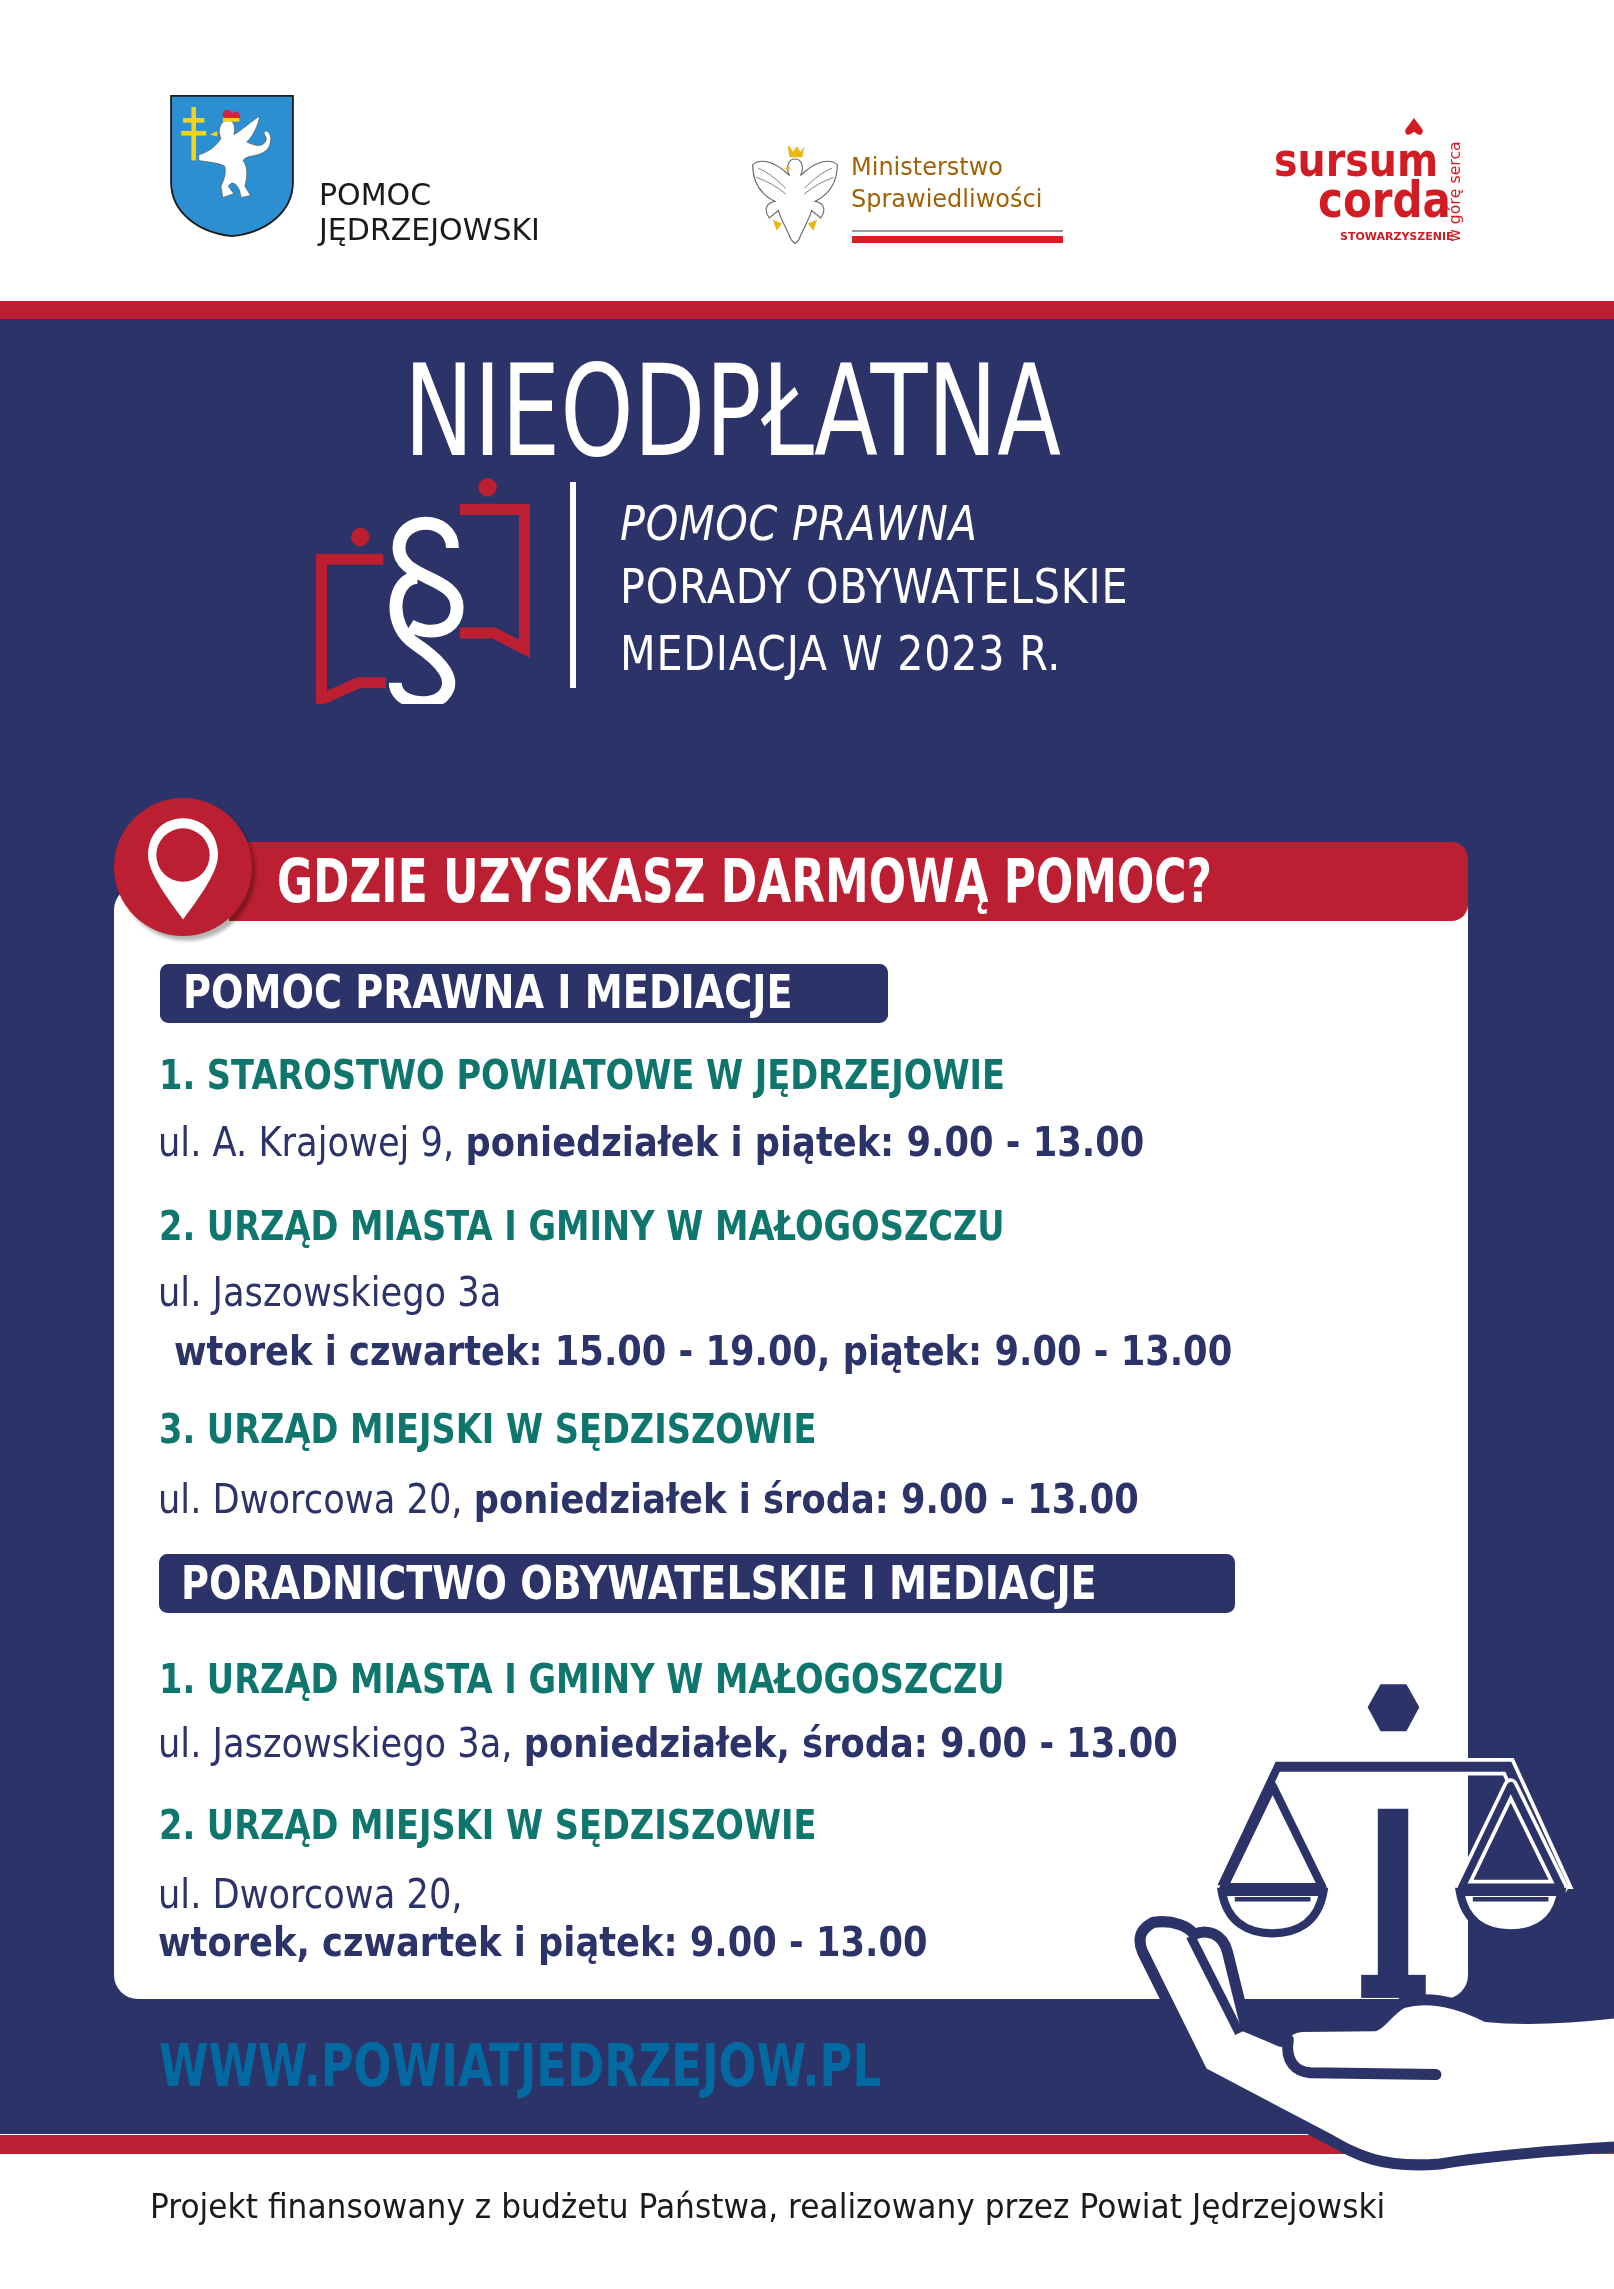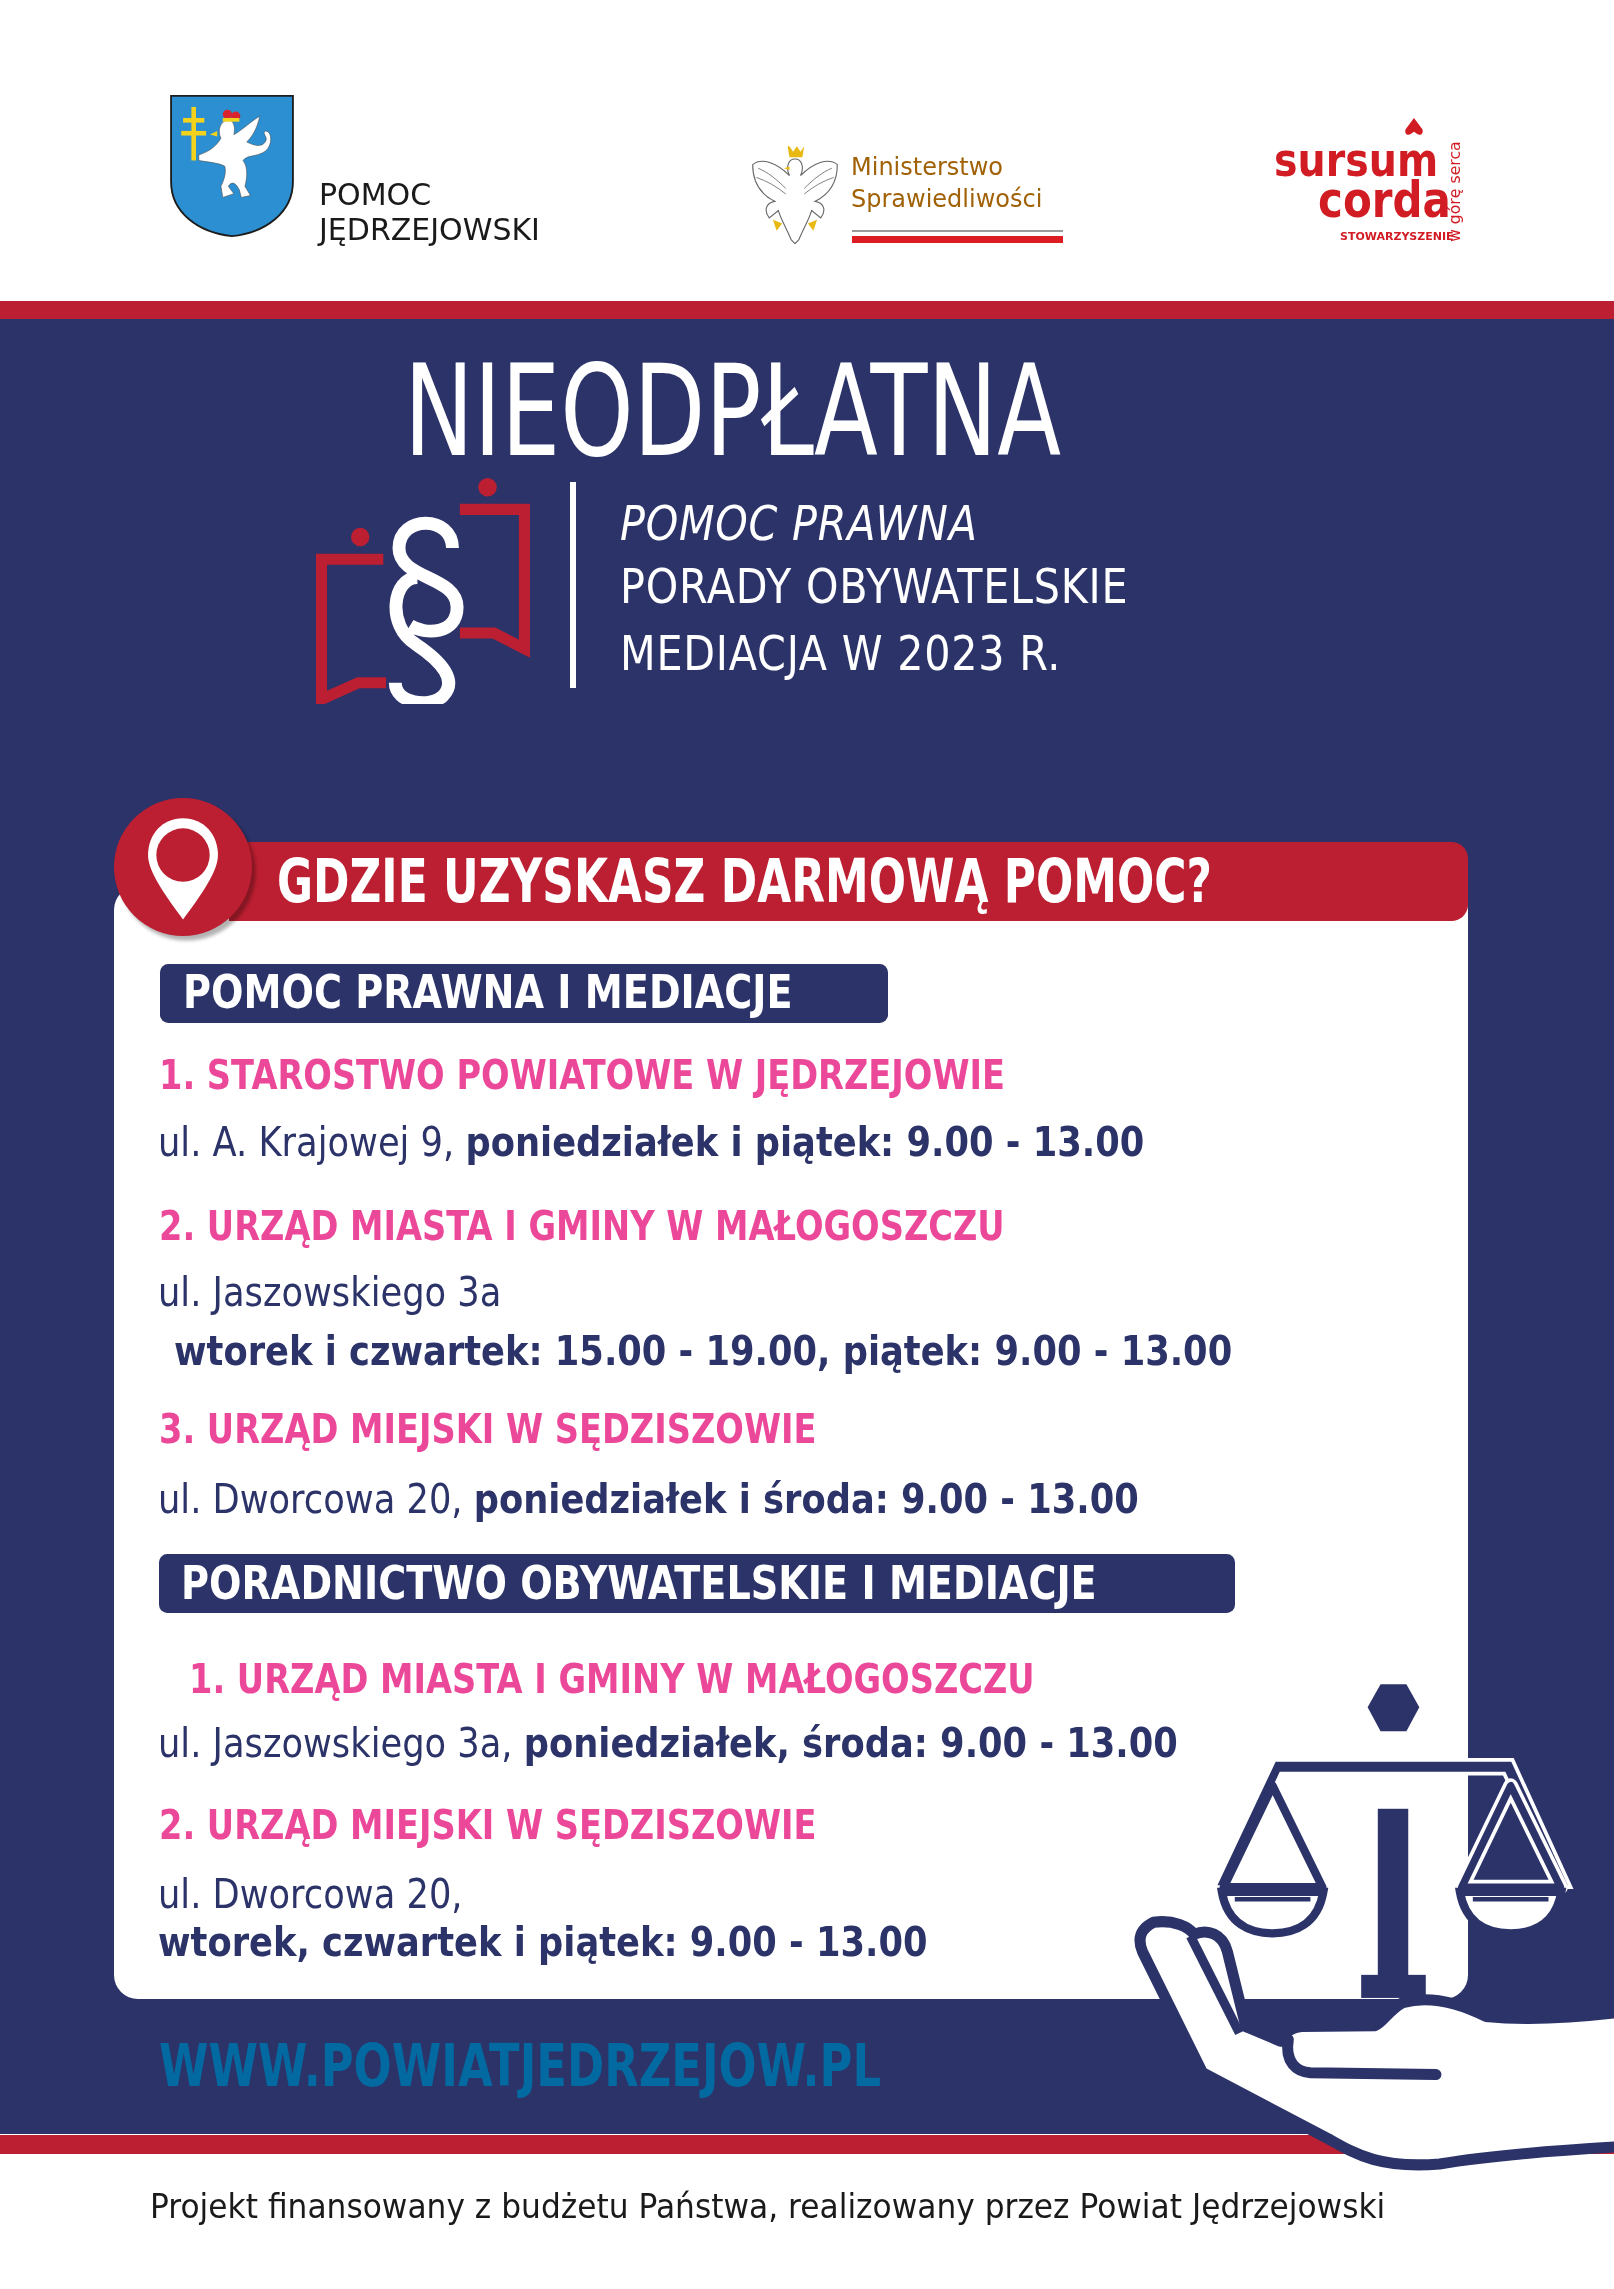--- a/index.html
+++ b/index.html
@@ -29,21 +29,21 @@
 
   
   #card { left:114px; top:886px; width:1354px; height:1113px; background:#ffffff; border-radius:24px; }
   #banner { left:229px; top:842px; width:1239px; height:79px; background:#bc1f31; border-radius:0 16.6px 16.6px 0; }
   #banner-text { left:277px; top:850px; color:#fff; font-family:"DejaVu Sans", sans-serif; font-weight:bold; font-size:61px; line-height:1; }
   #pin-circle { left:114px; top:798px; width:138px; height:138px; border-radius:50%; background:#bc1f31; box-shadow:3.7px 4.6px 3.7px rgba(0,0,0,0.3); }
 
   .subhead { background:#2b3369; border-radius:8.3px; height:59px; }
   .subhead-text { color:#fff; font-family:"DejaVu Sans", sans-serif; font-weight:bold; font-size:46px; line-height:1; }
 
-  .place { left:159px; color:#ec4899; font-family:"DejaVu Sans", sans-serif; font-weight:bold; font-size:41px; line-height:1; }
+  .place { left:159px; color:#0f766e; font-family:"DejaVu Sans", sans-serif; font-weight:bold; font-size:41px; line-height:1; }
   .addr { left:158px; color:#2b3369; font-family:"DejaVu Sans", sans-serif; font-size:41px; line-height:1; }
   .addr b { font-weight:bold; }
 
   #url { left:159px; top:2036px; color:#0369a1; font-family:"DejaVu Sans", sans-serif; font-weight:bold; font-size:59px; line-height:1; }
   #footer { left:150px; top:2189px; color:#1a1a1a; font-family:"DejaVu Sans", sans-serif; font-size:34px; line-height:1; }
 
   #illustration { left:1089px; top:1661px; width:525px; height:517px; }
 </style>
 </head>
 <body>
@@ -167,21 +167,21 @@
 </div>
 <div class="abs addr" style="top:1479px;">
   <span class="sx" style="transform:scaleX(0.86);"><span>ul. Dworcowa 20,</span> <b>poniedziałek i środa: 9.00 - 13.00</b></span>
 </div>
 
 <div class="abs subhead" style="left:159px; top:1554px; width:1076px;"></div>
 <div class="abs subhead-text" style="left:181px; top:1560px;">
   <span class="sx" style="transform:scaleX(0.83);">PORADNICTWO OBYWATELSKIE I MEDIACJE</span>
 </div>
 
-<div class="abs place" style="top:1659px;margin-left:30px;">
+<div class="abs place" style="top:1659px;">
   <span class="sx" style="transform:scaleX(0.82);">1. URZĄD MIASTA I GMINY W MAŁOGOSZCZU</span>
 </div>
 <div class="abs addr" style="top:1723px;">
   <span class="sx" style="transform:scaleX(0.86);"><span>ul. Jaszowskiego 3a,</span> <b>poniedziałek, środa: 9.00 - 13.00</b></span>
 </div>
 
 <div class="abs place" style="top:1805px;">
   <span class="sx" style="transform:scaleX(0.82);">2. URZĄD MIEJSKI W SĘDZISZOWIE</span>
 </div>
 <div class="abs addr" style="top:1874px;">

